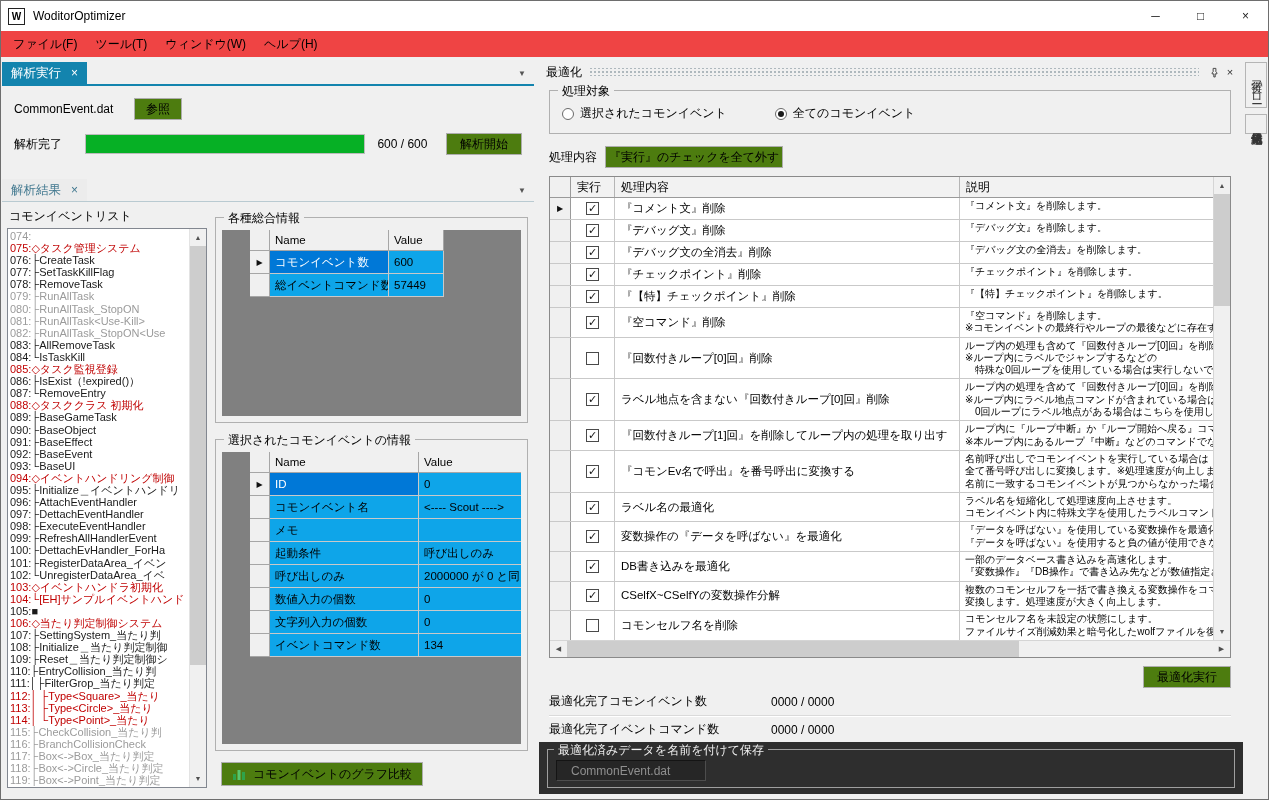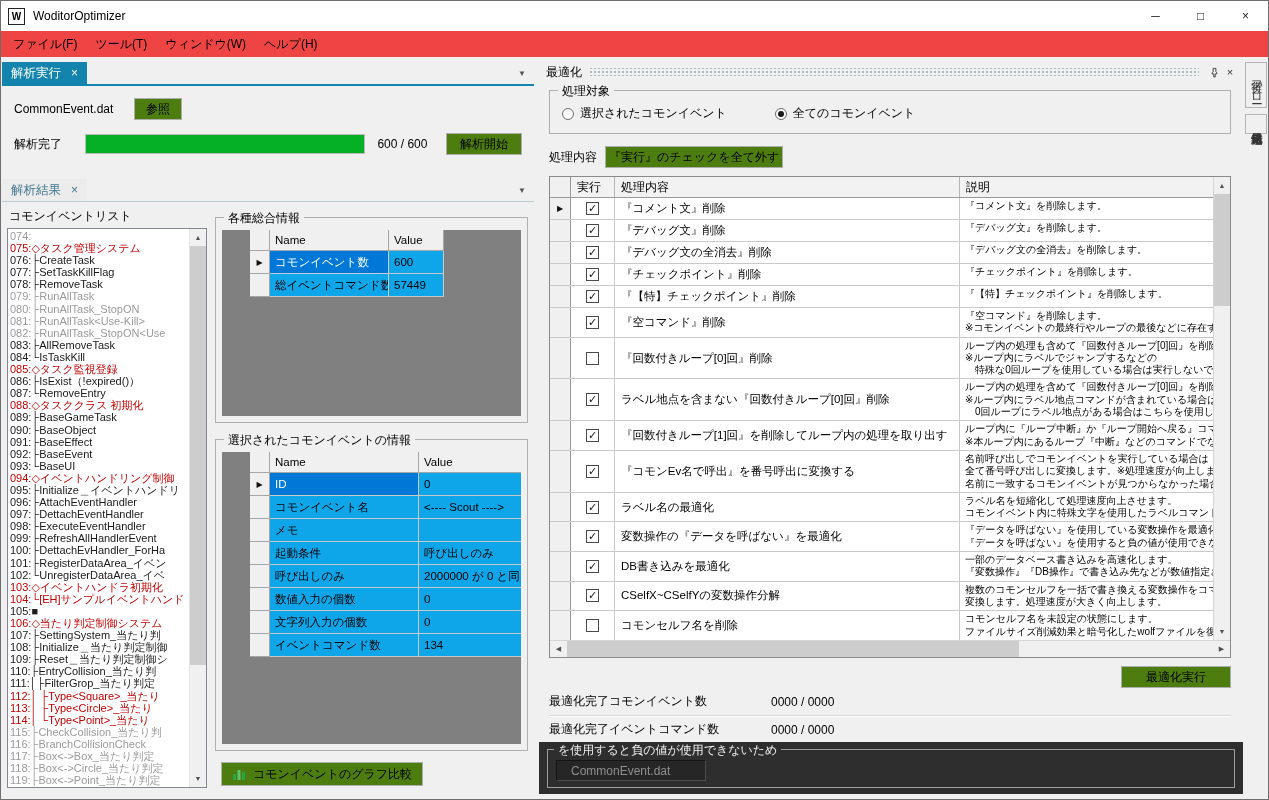--- a/index.html
+++ b/index.html
@@ -126,21 +126,21 @@
   .t-desc { width:500px; flex:none; padding:2px 5px; font-size:10px; line-height:12.3px;
             overflow:hidden; white-space:pre; }
   .vscroll { width:17px; flex:none; background:#f0f0f0; border-left:1px solid #d5d5d5;
              display:flex; flex-direction:column; }
   .hscroll { height:17px; flex:none; background:#f0f0f0; border-top:1px solid #d5d5d5; display:flex; }
   .sb-btn-h { width:17px; flex:none; display:flex; align-items:center; justify-content:center; font-size:7px; color:#505050; }
   .sb-track-h { flex:1; position:relative; }
   .sb-thumb-h { position:absolute; top:0; bottom:0; left:0; width:70%; background:#cdcdcd; }
 
   .run-row { display:flex; justify-content:flex-end; margin:8px 12px 0 10px; }
-  .run-btn { width:110px; }
+  .run-btn { width:88px; }
   .counter-row { display:flex; align-items:center; margin:0 12px 0 10px; height:28px;
                  border-bottom:1px solid #dadada; box-shadow:0 1px 0 #fff; }
   .counter-label { width:222px; font-size:12px; }
   .counter-value { font-size:12px; }
 
   .save-strip { position:absolute; left:0; right:0; bottom:0; height:52px; background:#2e2e2e; padding:7px 8px 6px; }
   .save-group { position:relative; height:100%; border:1px solid #9f9f9f; }
   .save-legend { position:absolute; top:-8px; left:6px; background:#2e2e2e; color:#f0f0f0; font-size:12px; padding:0 4px; }
   .save-field { position:absolute; left:8px; top:10px; width:150px; height:21px; background:#262626;
                 border:1px solid #141414; border-bottom-color:#4d4d4d; border-right-color:#4d4d4d;
@@ -562,21 +562,21 @@
         <span class="counter-label">最適化完了コモンイベント数</span>
         <span class="counter-value">0000 / 0000</span>
       </div>
       <div class="counter-row">
         <span class="counter-label">最適化完了イベントコマンド数</span>
         <span class="counter-value">0000 / 0000</span>
       </div>
 
       <div class="save-strip">
         <div class="save-group">
-          <span class="save-legend">を使用すると負の値が使用できないため</span>
+          <span class="save-legend">最適化済みデータを名前を付けて保存</span>
           <div class="save-field">CommonEvent.dat</div>
         </div>
       </div>
     </div>
 
     <div class="side-strip" id="sidetabs">
         <div class="side-tab">実行フロー</div>
         <div class="side-tab">最適化結果情報</div>
       </div>
 

